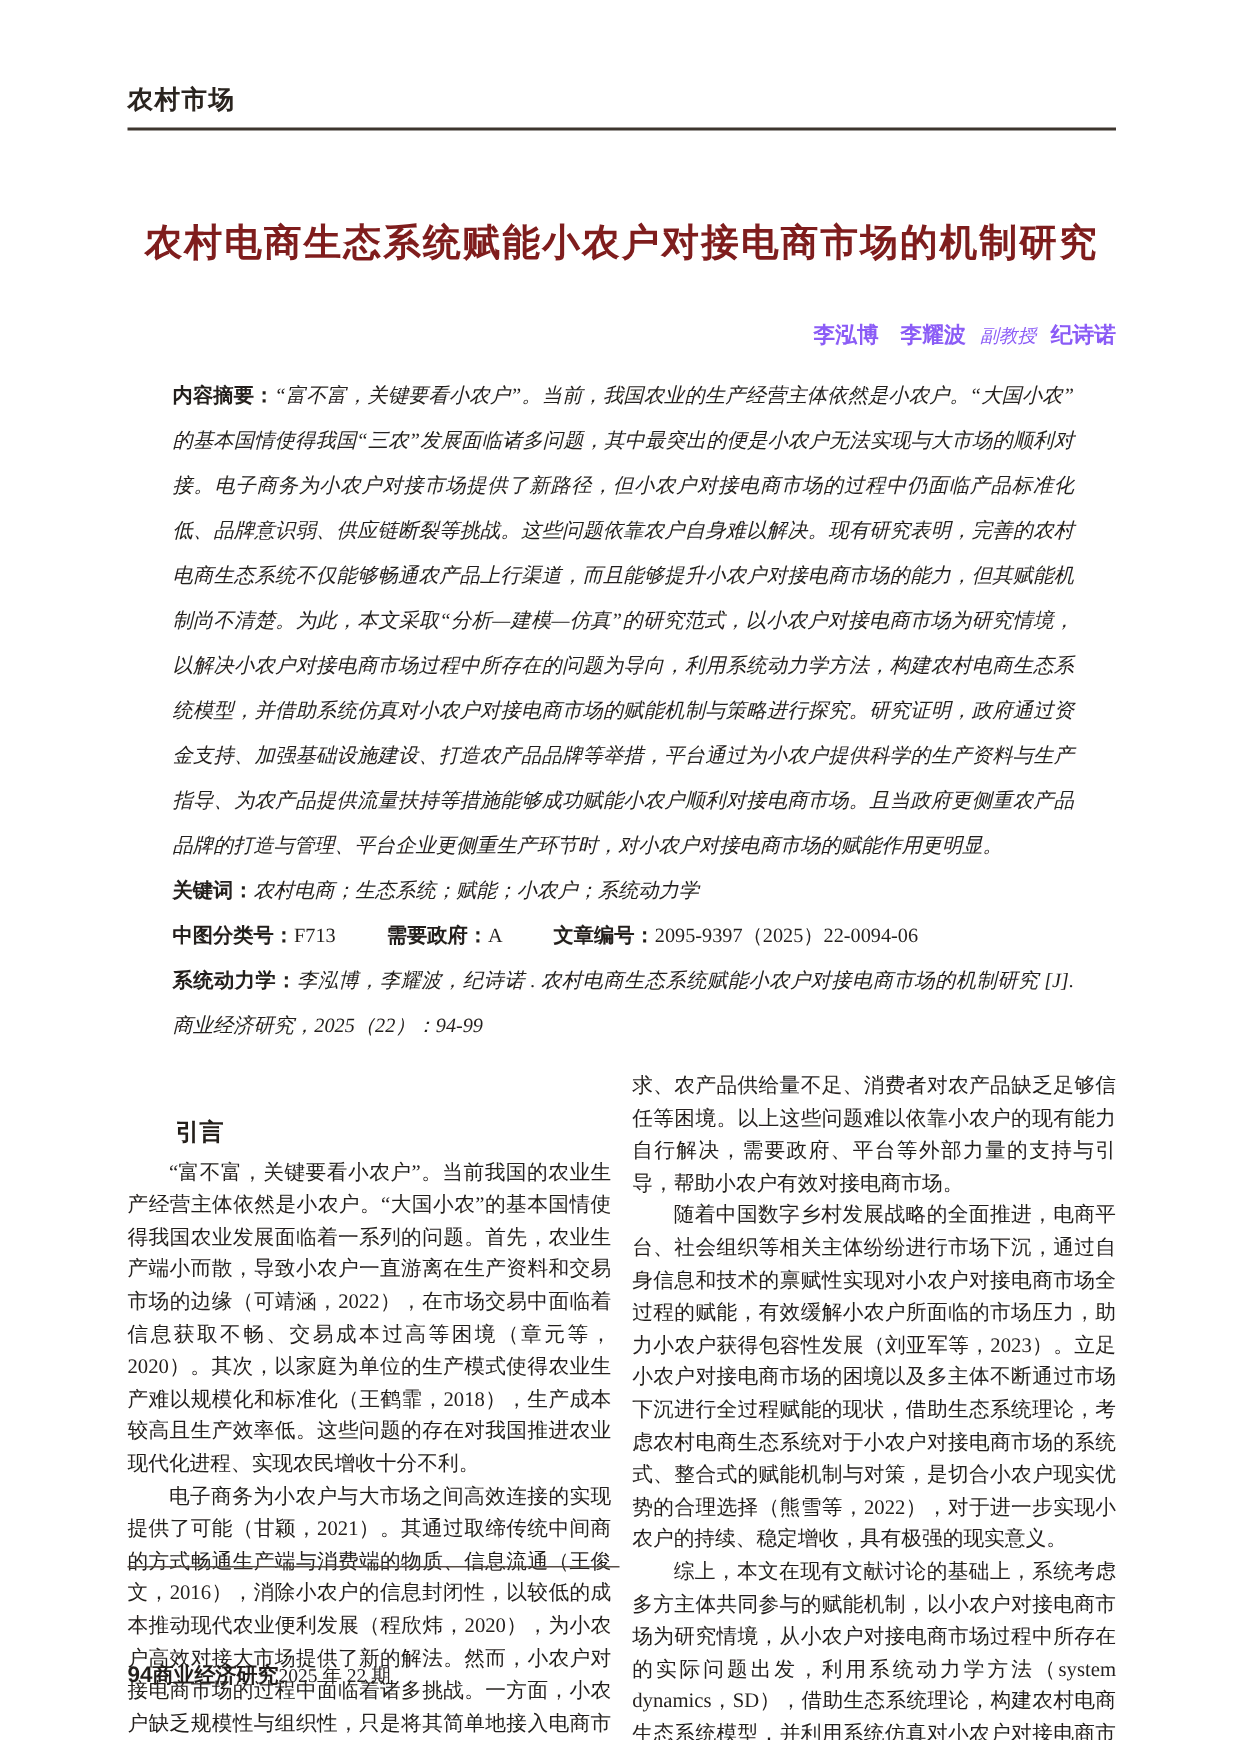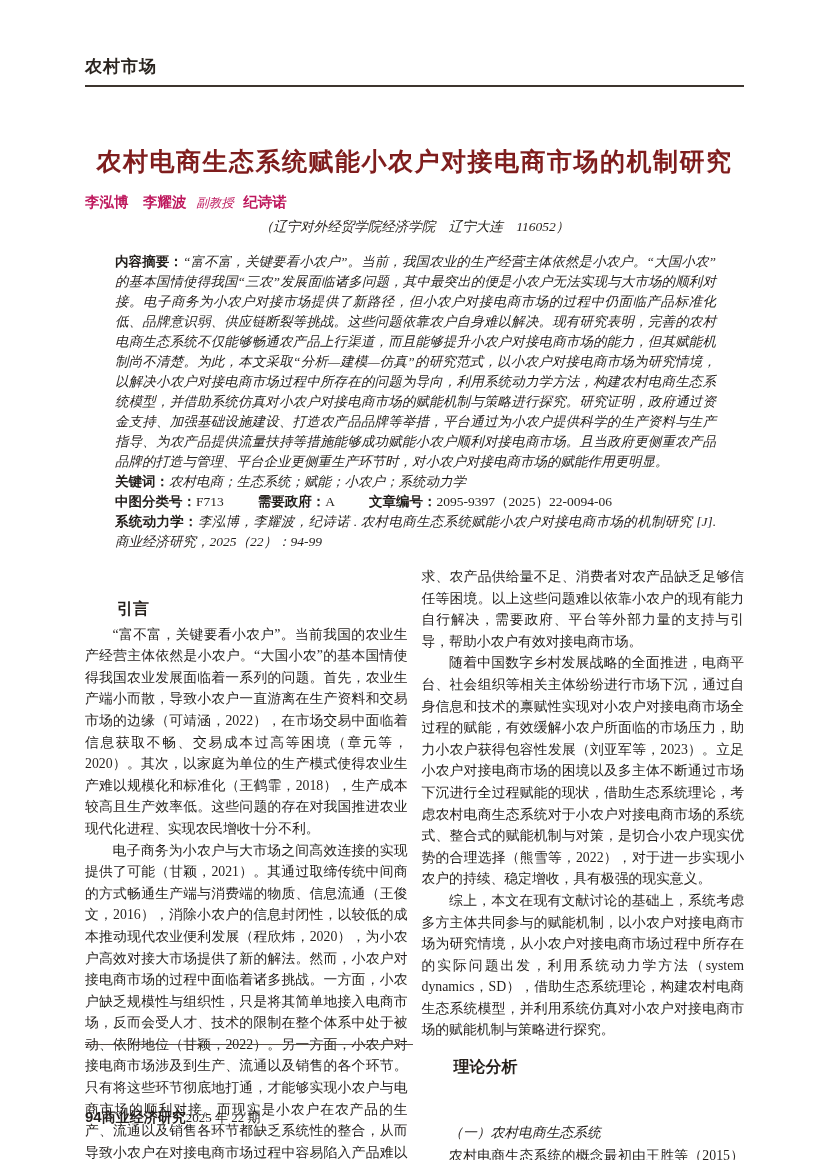--- a/index.html
+++ b/index.html
@@ -31,24 +31,24 @@
   .title {
     margin-top: 58px;
     text-align: center;
     font-family: "Liberation Sans", "DejaVu Sans", sans-serif;
     font-weight: bold;
     font-size: 25px;
     letter-spacing: 1.5px;
     color: #7f1d1d;
   }
   .authors-line {
-    margin-top: 15px;
-    text-align: left;
+    margin-top: 36px;
+    text-align: right;
     font-size: 14.5px;
-    color: #be185d;
+    color: #8b5cf6;
   }
   .author-names {
     font-family: "Liberation Sans", "DejaVu Sans", sans-serif;
     font-weight: bold;
   }
   .author-role {
     font-style: italic;
     font-size: 12.5px;
     margin: 0 6px;
   }
@@ -56,21 +56,21 @@
     margin-top: 6px;
     text-align: center;
     font-style: italic;
     font-size: 13.5px;
     color: #2a241f;
   }
   
   .meta-block {
     margin: 16px 28px 0 30px;
     font-size: 13.5px;
-    line-height: 20px;
+    line-height: 30px;
     text-align: justify;
   }
   .meta-label {
     font-family: "Liberation Sans", "DejaVu Sans", sans-serif;
     font-weight: bold;
     font-style: normal;
     font-size: 13.5px;
   }
   .kai { font-style: italic; }
   .meta-row { margin-top: 0; }
@@ -145,21 +145,20 @@
   </div>
 
   <h1 class="title">农村电商生态系统赋能小农户对接电商市场的机制研究</h1>
 
   <div class="authors-line">
     <span class="author-names">李泓博　李耀波</span>
     <span class="author-role">副教授</span>
     <span class="author-names">纪诗诺</span>
   </div>
 
-  <div class="affiliation">（辽宁对外经贸学院经济学院　辽宁大连　116052）</div>
 
   <div class="meta-block">
     <p class="kai"><span class="meta-label">内容摘要：</span><span>“富不富，关键要看小农户”。当前，我国农业的生产经营主体依然是小农户。“大国小农”的基本国情使得我国“三农”发展面临诸多问题，其中最突出的便是小农户无法实现与大市场的顺利对接。电子商务为小农户对接市场提供了新路径，但小农户对接电商市场的过程中仍面临产品标准化低、品牌意识弱、供应链断裂等挑战。这些问题依靠农户自身难以解决。现有研究表明，完善的农村电商生态系统不仅能够畅通农产品上行渠道，而且能够提升小农户对接电商市场的能力，但其赋能机制尚不清楚。为此，本文采取“分析—建模—仿真”的研究范式，以小农户对接电商市场为研究情境，以解决小农户对接电商市场过程中所存在的问题为导向，利用系统动力学方法，构建农村电商生态系统模型，并借助系统仿真对小农户对接电商市场的赋能机制与策略进行探究。研究证明，政府通过资金支持、加强基础设施建设、打造农产品品牌等举措，平台通过为小农户提供科学的生产资料与生产指导、为农产品提供流量扶持等措施能够成功赋能小农户顺利对接电商市场。且当政府更侧重农产品品牌的打造与管理、平台企业更侧重生产环节时，对小农户对接电商市场的赋能作用更明显。</span></p>
 
     <p class="kai meta-row"><span class="meta-label">关键词：</span><span>农村电商；生态系统；赋能；小农户；系统动力学</span></p>
 
     <p class="meta-row"><span class="meta-label">中图分类号：</span><span class="plain">F713</span><span class="meta-gap"></span><span class="meta-label">需要政府：</span><span class="plain">A</span><span class="meta-gap"></span><span class="meta-label">文章编号：</span><span class="plain">2095-9397（2025）22-0094-06</span></p>
 
     <p class="kai meta-row"><span class="meta-label">系统动力学：</span><span>李泓博，李耀波，纪诗诺 . 农村电商生态系统赋能小农户对接电商市场的机制研究 [J]. 商业经济研究，2025（22）：94-99</span></p>
   </div>

